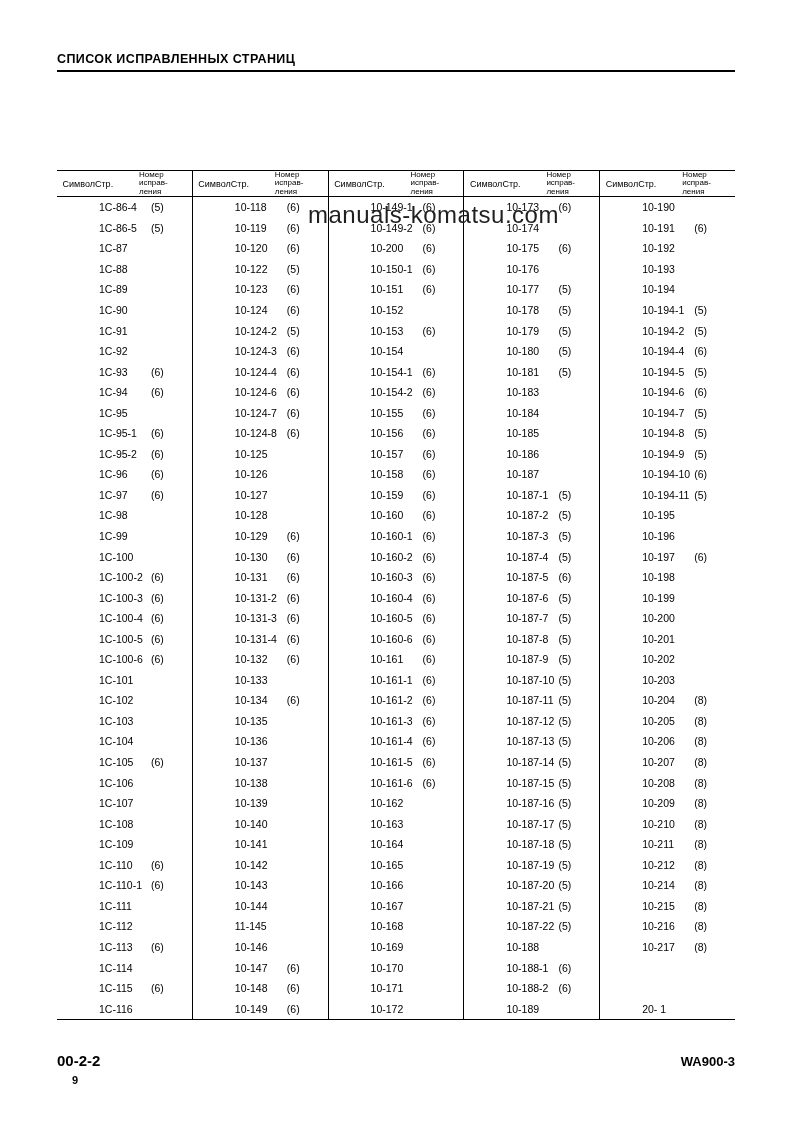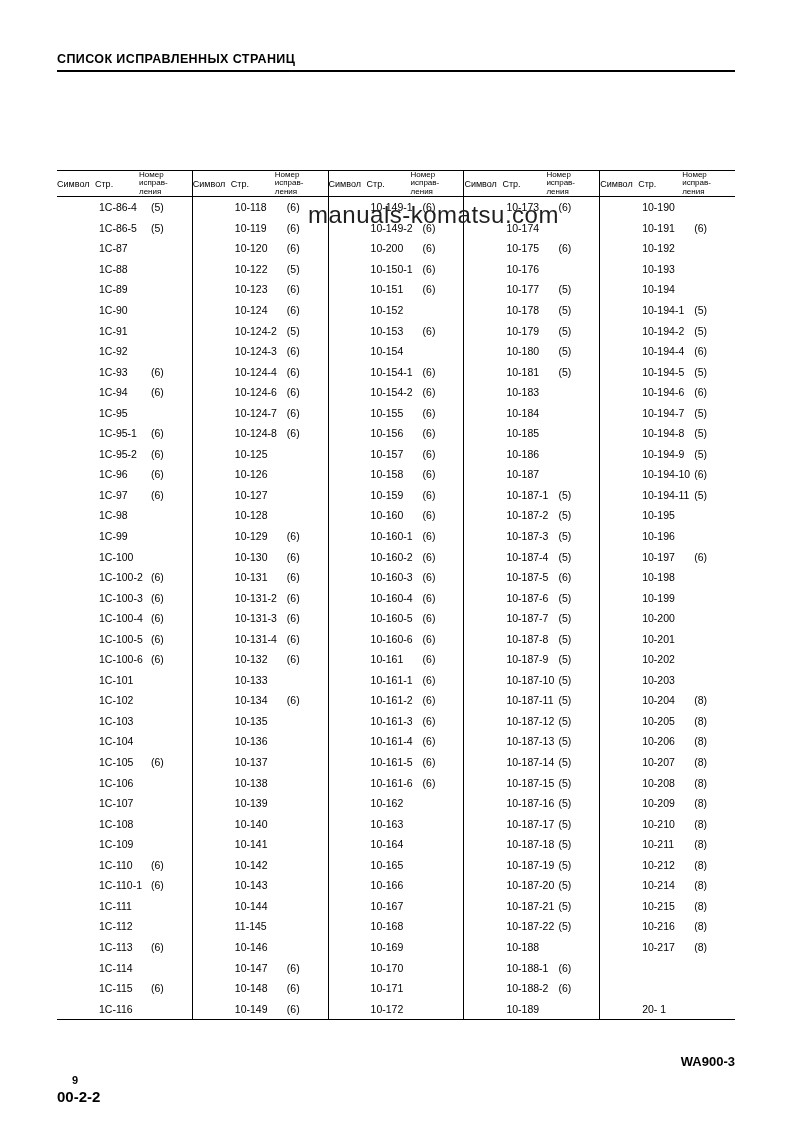--- a/index.html
+++ b/index.html
@@ -49,21 +49,21 @@
   }
   .group + .group { border-left: 1px solid #000; }
   .ghead {
     display: flex;
     align-items: center;
     height: 26px;
     border-bottom: 1px solid #000;
     font-size: 9px;
     box-sizing: border-box;
   }
-  .h-sym { width: 38px; text-align: left; }
+  .h-sym { width: 38px; text-align: right; }
   .h-pg  { width: 44px; text-align: left; }
   .h-rev { flex: 1; text-align: left; font-size: 8px; line-height: 8.5px; }
   .grow {
     display: flex;
     align-items: center;
     height: 20.55px;
     font-size: 10.5px;
   }
   .c-sym { width: 42px; }
   .c-pg  { width: 52px; white-space: nowrap; }
@@ -76,21 +76,20 @@
     color: #1f1f1f;
     letter-spacing: 0.5px;
     white-space: nowrap;
   }
   .footer-left {
     position: absolute;
     left: 57px;
     top: 1052px;
     font-size: 15px;
     font-weight: bold;
-    margin-top: 36px;
   }
   .footer-left-sub {
     position: absolute;
     left: 72px;
     top: 1074px;
     font-size: 11px;
     font-weight: bold;
   }
   .footer-right {
     position: absolute;

